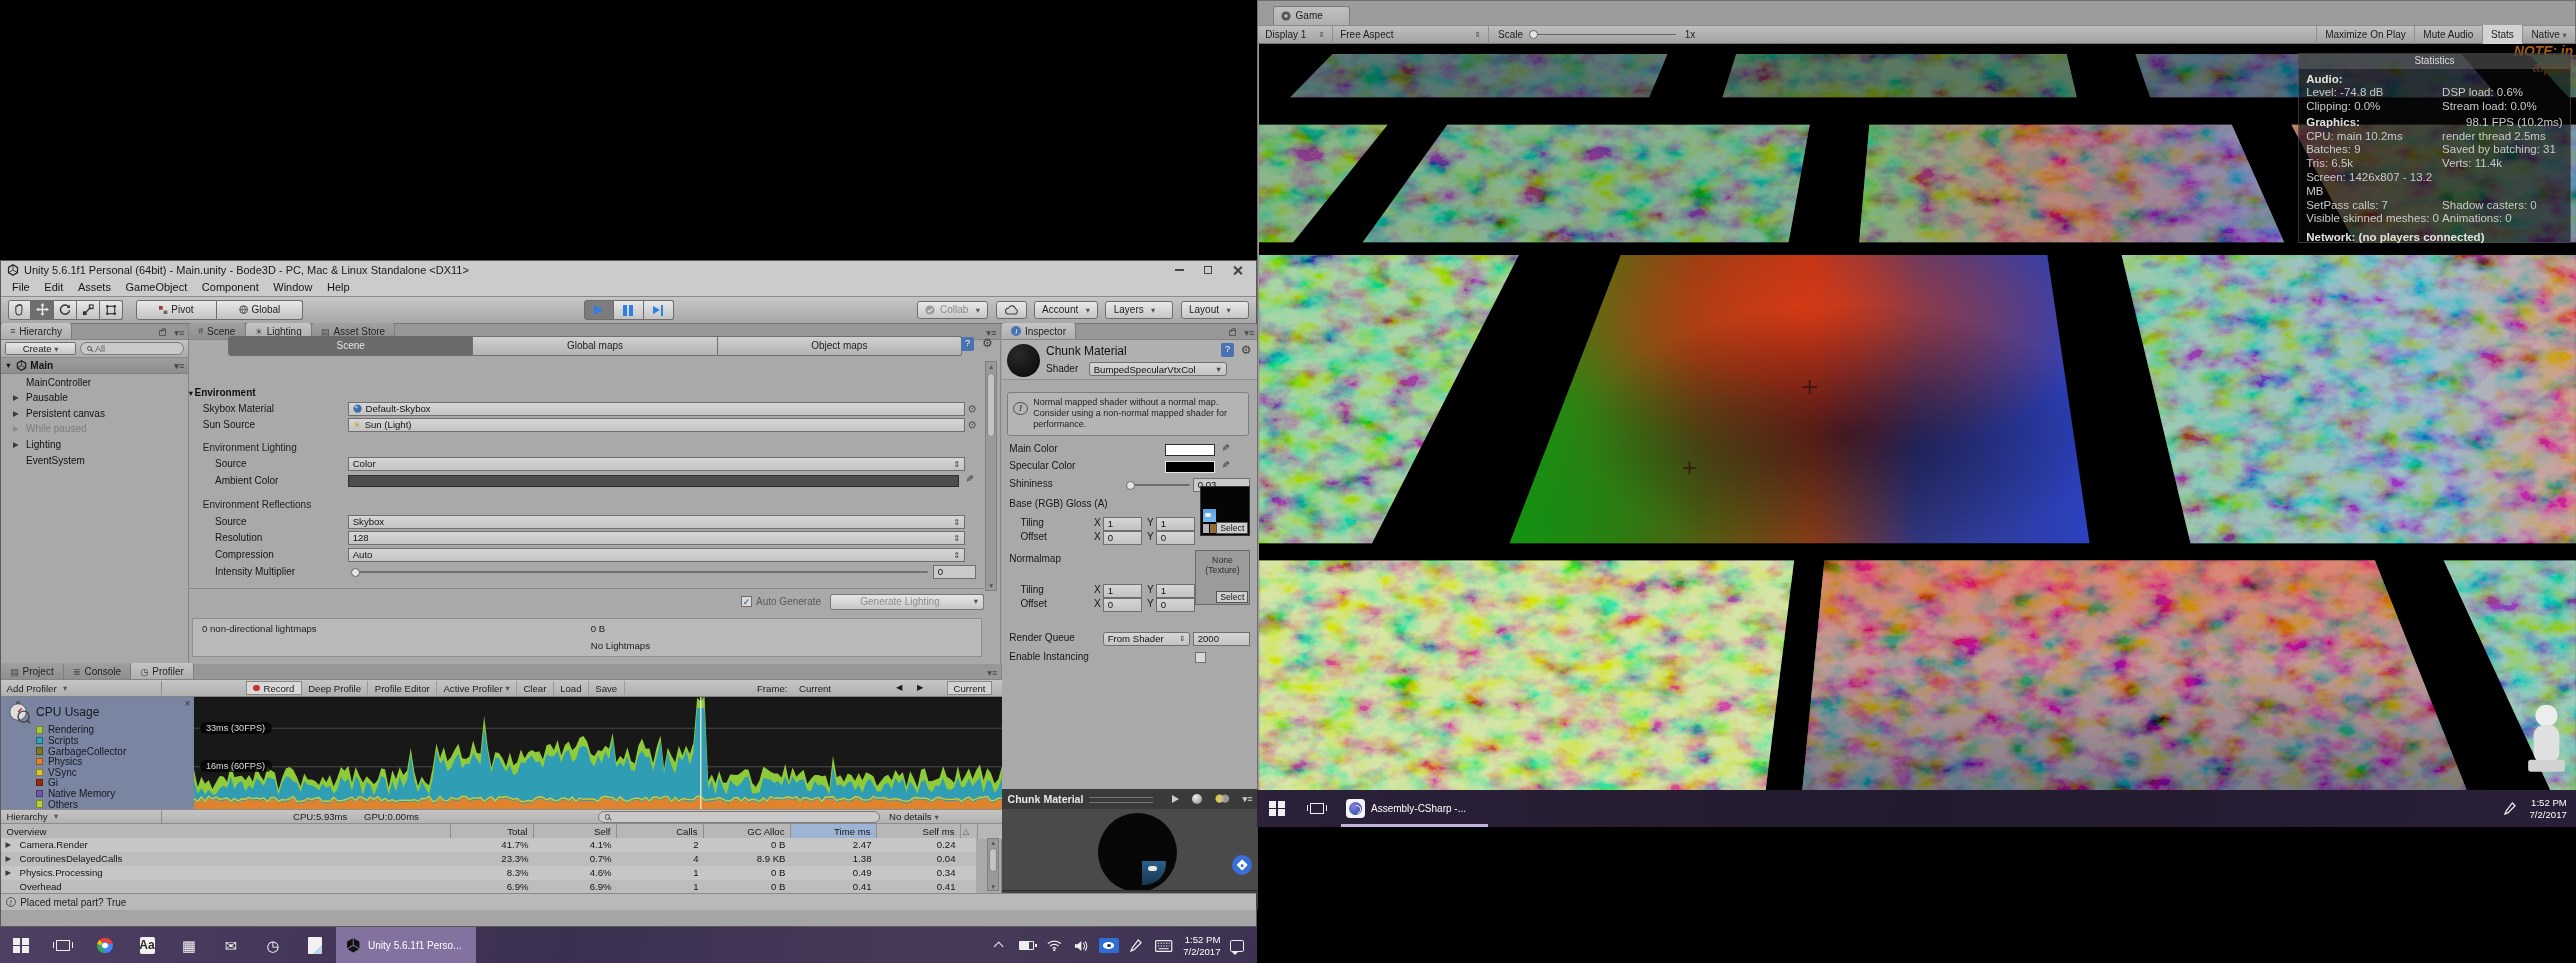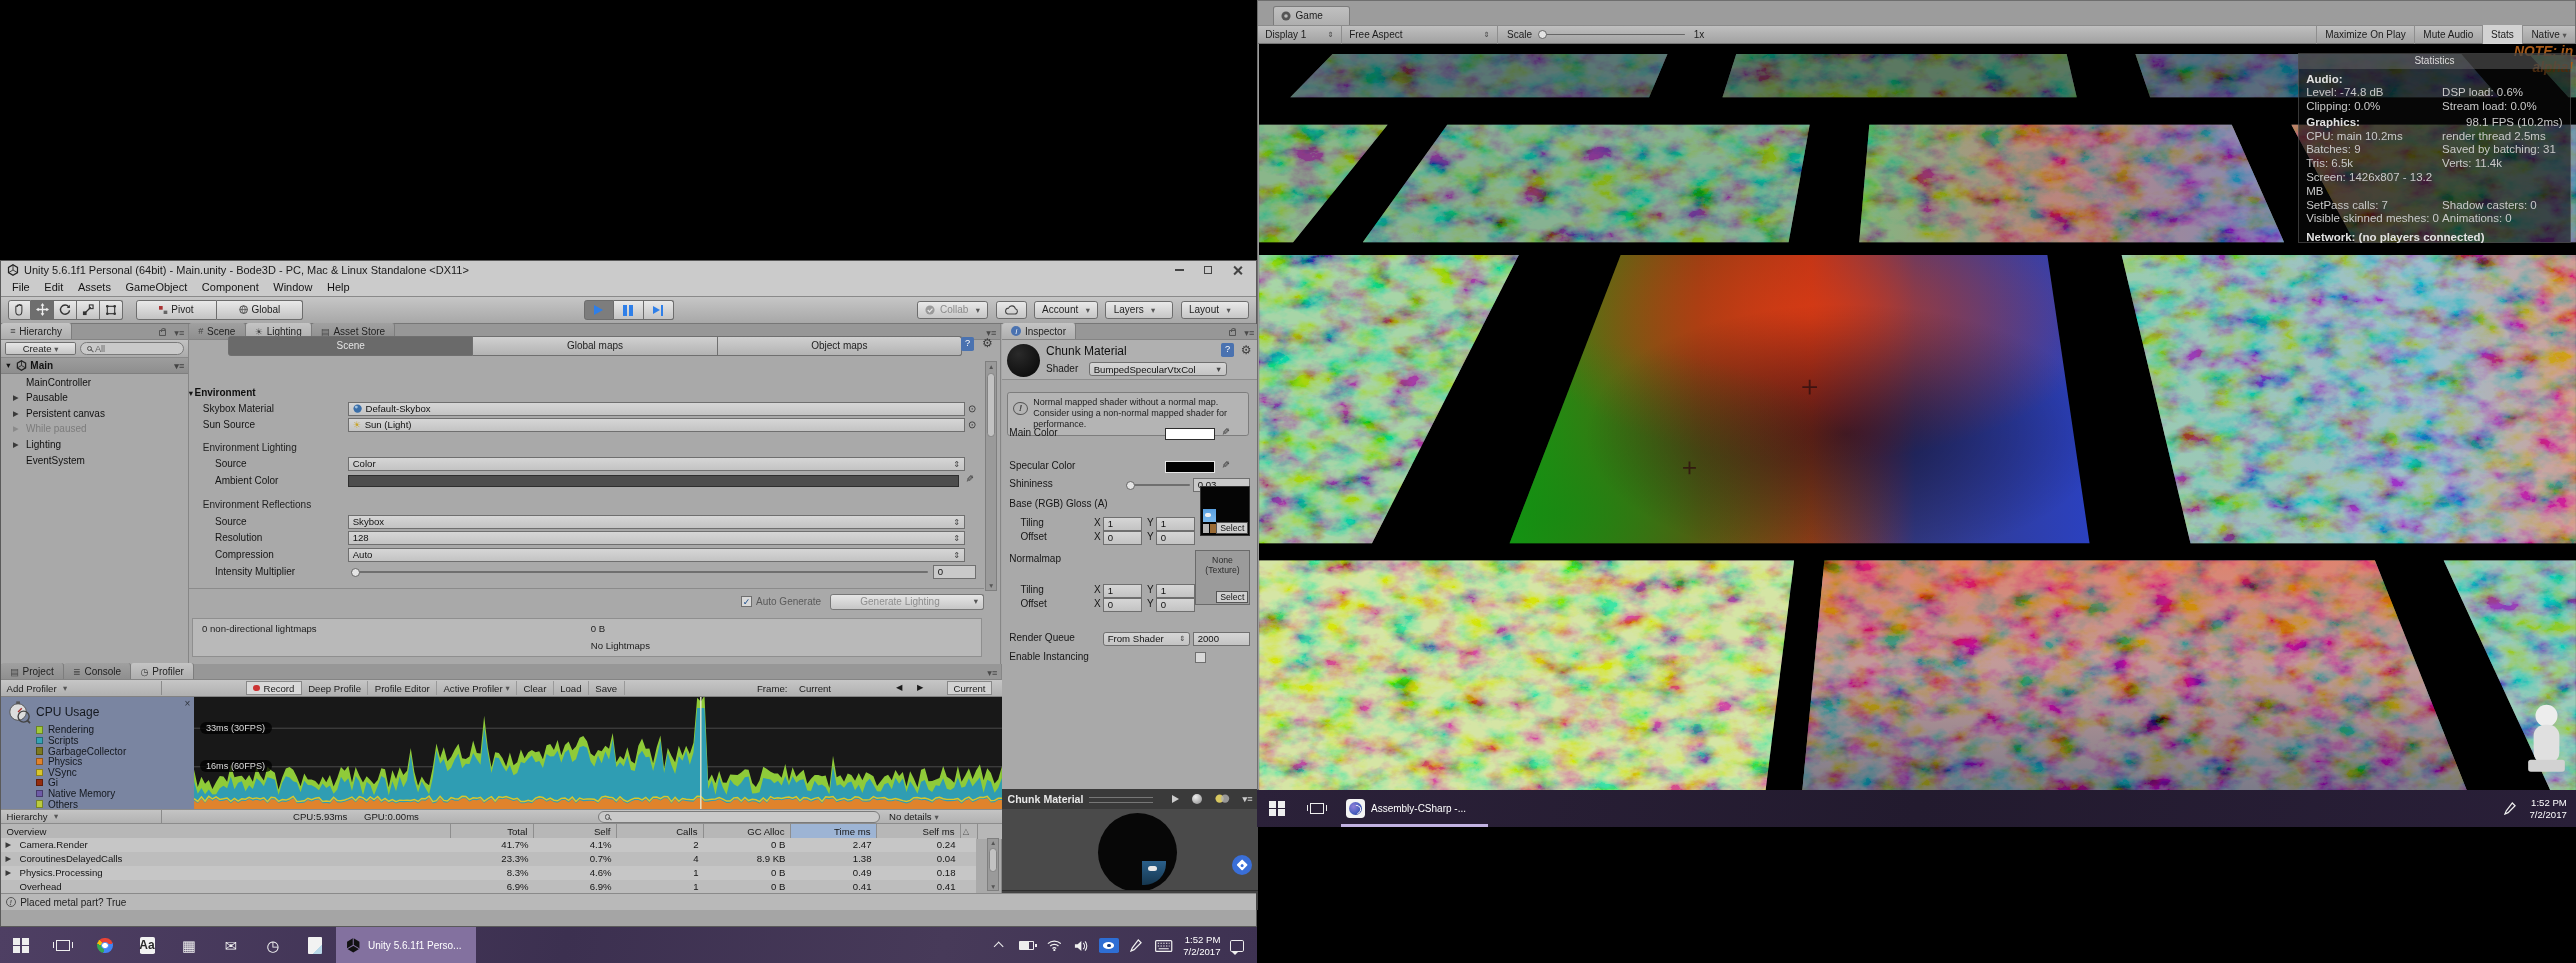--- a/index.html
+++ b/index.html
@@ -117,21 +117,21 @@
   .ddark{height:13.8px;background:#585858;border:0.9px solid #2c2c2c;border-radius:1.8px;color:#bbb;display:flex;align-items:center;padding:0 4.6px;font-size:9.2px}
   .tagc{position:absolute;left:230px;top:66px;width:20px;height:20px;border-radius:50%;background:#3a6fd8;display:flex;align-items:center;justify-content:center}
   .tagg{width:8.3px;height:8.3px;background:#fff;transform:rotate(45deg);border-radius:0.9px;position:relative}
   .tagg::after{content:"";position:absolute;left:2.8px;top:2.8px;width:2.8px;height:2.8px;border-radius:50%;background:#3a6fd8}
   
   .monR{left:1257px;top:0;width:1319px;height:826px;background:#000}
   .gwin{position:absolute;left:0;top:0;width:1319px;height:790px;background:#9c9c9c;border:0.9px solid #6e6e6e}
   .gtabstrip{height:24px;position:relative;background:#9c9c9c}
   .gtab{position:absolute;left:14.7px;top:4.6px;width:77px;height:19px;background:linear-gradient(#c0c0c0,#aeaeae);border:0.9px solid #7b7b7b;border-bottom:none;border-radius:2.8px 2.8px 0 0;display:flex;align-items:center;gap:4.6px;font-size:10px;color:#1c1c1c;padding:0 7.3px}
   .gbar{height:19px;background:linear-gradient(#bfbfbf,#a2a2a2);border-top:0.9px solid #8b8b8b;border-bottom:0.9px solid #747474;display:flex;align-items:center;font-size:10px;color:#1c1c1c;position:relative}
-  .gdd{height:19px;display:flex;align-items:center;gap:21px;padding:0 7.3px;border-right:0.9px solid #8e8e8e}
+  .gdd{height:19px;display:flex;align-items:center;gap:12px;padding:0 7.3px;border-right:0.9px solid #8e8e8e}
   .gright{margin-left:auto;display:flex;height:19px}
   .gbtn{display:flex;align-items:center;padding:0 8.3px;border-left:0.9px solid #8e8e8e}
   .gbtn.on{background:#d2d2d2}
   .grender{position:absolute;left:0.9px;top:43px;width:1317px;height:746px;background:#000;overflow:hidden}
   .bluedge{position:absolute;left:0;top:0;width:1.8px;height:25px;background:#5aa7e8}
   .gnote{position:absolute;right:2.8px;top:0;z-index:1;color:#a85a18;font-style:italic;font-weight:bold;font-size:13.8px;text-align:right;line-height:15.6px}
   .stats{position:absolute;left:1039px;top:9.2px;width:273px;height:190px;background:rgba(10,10,10,.60);border:0.9px solid rgba(130,130,130,.4);color:#c9c9c9;font-size:11.5px;z-index:2}
   .stitle{height:14.7px;background:rgba(110,110,110,.45);color:#ddd;font-size:10px;text-align:center;line-height:14.7px}
   .ssec{font-weight:bold;color:#e2e2e2;padding:4.6px 7.3px 0.9px}
   .srow{display:flex;padding:0 7.3px;line-height:13.8px}
@@ -687,21 +687,21 @@
           <div class="prc" style="width:87px;justify-content:flex-end">
               <span>1</span>
             </div>
             <div class="prc" style="width:87px;justify-content:flex-end">
               <span>0 B</span>
             </div>
           <div class="prc" style="width:86px;justify-content:flex-end">
               <span>0.49</span>
             </div>
             <div class="prc" style="width:84px;justify-content:flex-end">
-              <span>0.18</span>
+              <span>0.34</span>
             </div>
         </div>
         <div class="prow" style="top:216px;background:#bdbdbd">
           <div class="prc parr"></div>
             <div class="prc" style="width:437px">
               <span>Overhead</span>
             </div>
           <div class="prc" style="width:83px;justify-content:flex-end">
               <span>6.9%</span>
             </div>
@@ -769,21 +769,21 @@
           <span class="r" style="left:44px;top:23px;font-size:10px;color:#161616">Shader</span>
           <div class="ifield" style="left:87px;top:22px;width:138px;border-radius:2.8px">
               <span>BumpedSpecularVtxCol</span>
               <span style="margin-left:auto;font-size:7.3px;color:#444">▼</span>
             </div>
         </div>
         <div class="warnbox">
           <i class="warnic">!</i>
           <span>Normal mapped shader without a normal map. Consider using a non-normal mapped shader for performance.</span>
         </div>
-        <div class="irow" style="top:103px">
+        <div class="irow" style="top:119px">
           <span class="r" style="left:7.3px">Main Color</span>
           <div class="r" style="left:163px;top:0.9px;width:50px;height:12px;background:#fff;border:0.9px solid #2e2e2e"></div>
           <span class="r" style="left:219px;top:-0.9px;font-size:10px;color:#333;transform:rotate(90deg)">✎</span>
         </div>
         <div class="irow" style="top:136px">
           <span class="r" style="left:7.3px">Specular Color</span>
           <div class="r" style="left:163px;top:0.9px;width:50px;height:12px;background:#000;border:0.9px solid #e6e6e6"></div>
           <span class="r" style="left:219px;top:-0.9px;font-size:10px;color:#333;transform:rotate(90deg)">✎</span>
         </div>
         <div class="irow" style="top:154px">

